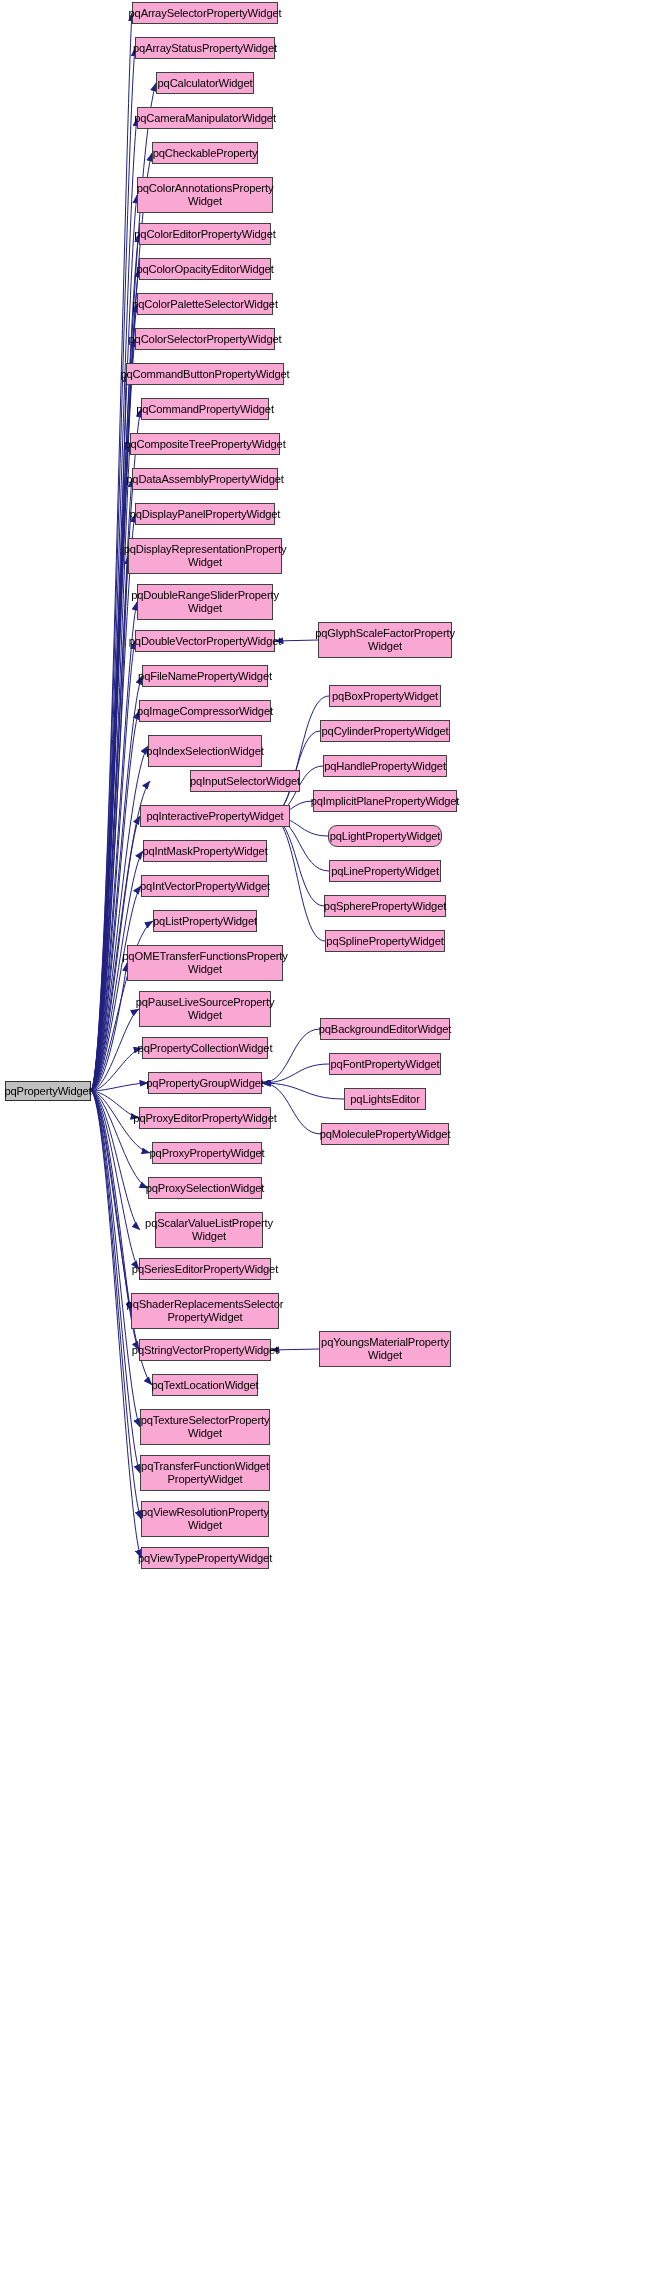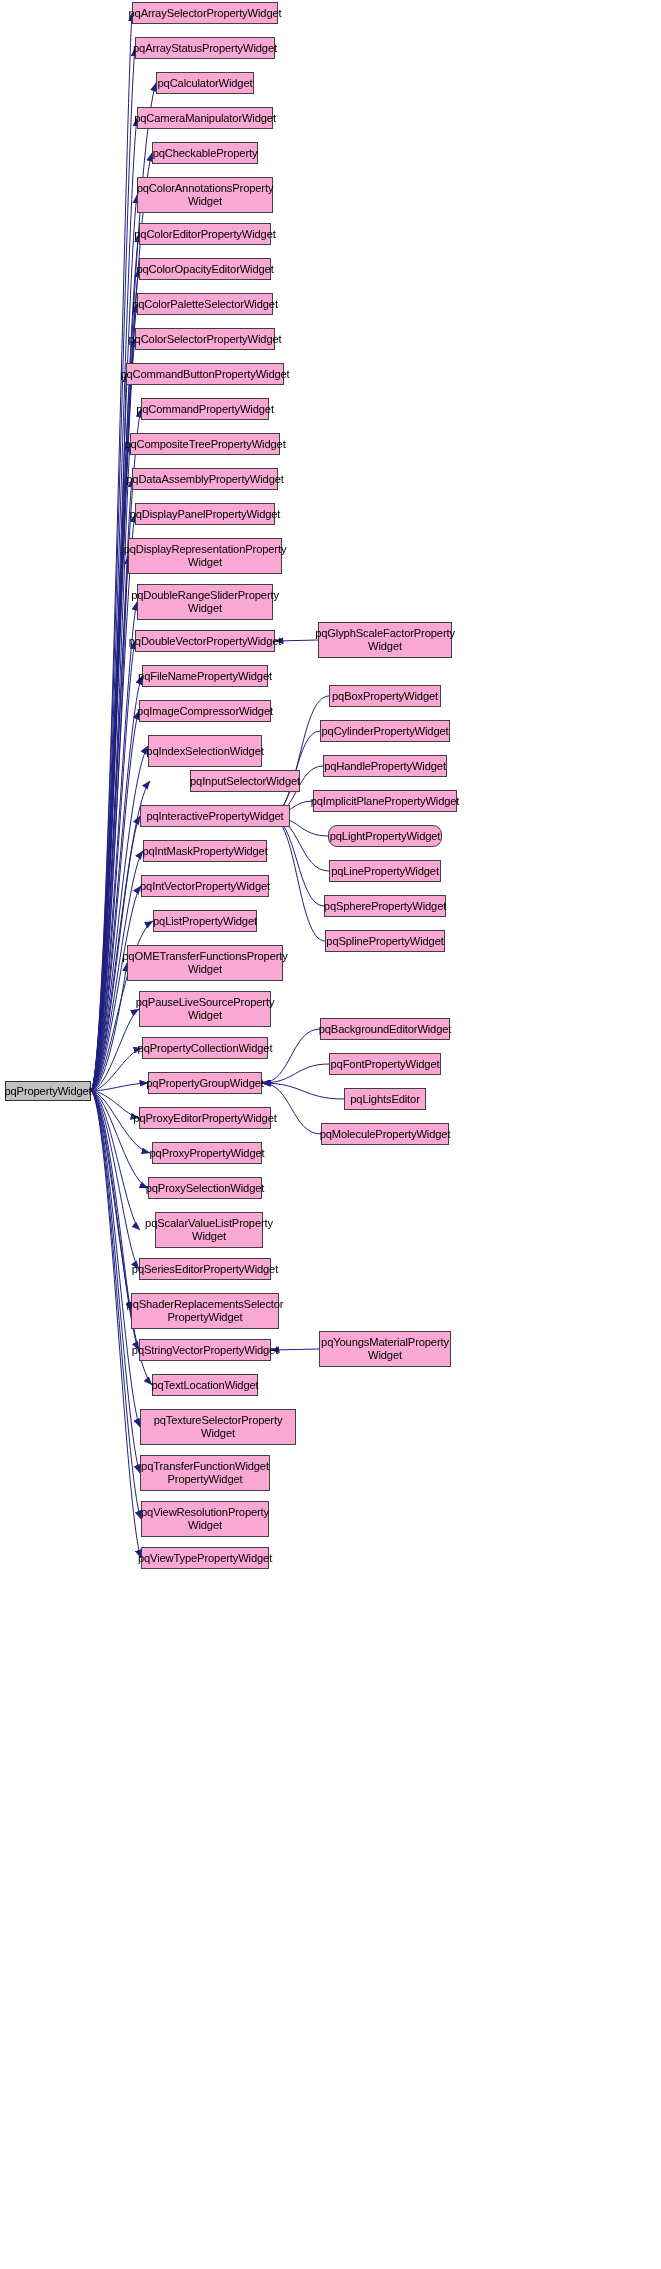--- a/index.html
+++ b/index.html
@@ -142,21 +142,21 @@
       <div class="node" style="left: 139px; top: 1107px; width: 132px; height: 22px;">pqProxyEditorPropertyWidget</div>
       <div class="node" style="left: 152px; top: 1142px; width: 110px; height: 22px;">pqProxyPropertyWidget</div>
       <div class="node" style="left: 148px; top: 1177px; width: 114px; height: 22px;">pqProxySelectionWidget</div>
       <div class="node" style="left: 155px; top: 1212px; width: 108px; height: 36px;">pqScalarValueListProperty
 Widget</div>
       <div class="node" style="left: 139px; top: 1258px; width: 132px; height: 22px;">pqSeriesEditorPropertyWidget</div>
       <div class="node" style="left: 131px; top: 1293px; width: 148px; height: 36px;">pqShaderReplacementsSelector
 PropertyWidget</div>
       <div class="node" style="left: 139px; top: 1339px; width: 132px; height: 22px;">pqStringVectorPropertyWidget</div>
       <div class="node" style="left: 152px; top: 1374px; width: 106px; height: 22px;">pqTextLocationWidget</div>
-      <div class="node" style="left: 140px; top: 1409px; width: 156px; height: 36px;">pqTextureSelectorProperty
+      <div class="node" style="left: 140px; top: 1409px; width: 130px; height: 36px;">pqTextureSelectorProperty
 Widget</div>
       <div class="node" style="left: 140px; top: 1455px; width: 130px; height: 36px;">pqTransferFunctionWidget
 PropertyWidget</div>
       <div class="node" style="left: 141px; top: 1501px; width: 128px; height: 36px;">pqViewResolutionProperty
 Widget</div>
       <div class="node" style="left: 141px; top: 1547px; width: 128px; height: 22px;">pqViewTypePropertyWidget</div>
       <div class="node" style="left: 318px; top: 622px; width: 134px; height: 36px;">pqGlyphScaleFactorProperty
 Widget</div>
       <div class="node" style="left: 329px; top: 685px; width: 112px; height: 22px;">pqBoxPropertyWidget</div>
       <div class="node" style="left: 320px; top: 720px; width: 130px; height: 22px;">pqCylinderPropertyWidget</div>

